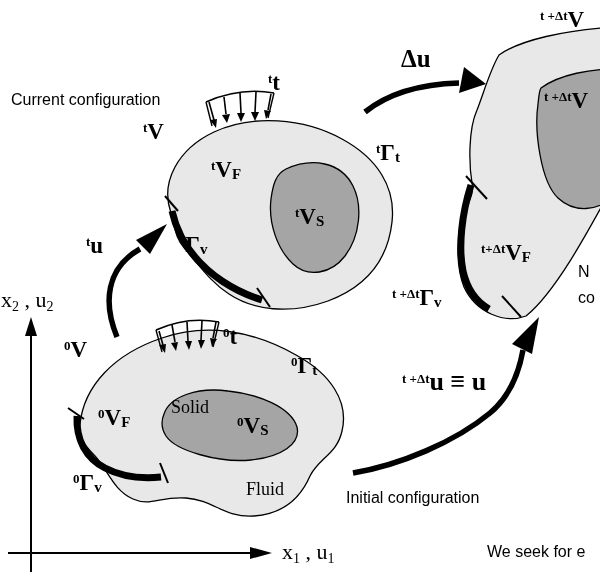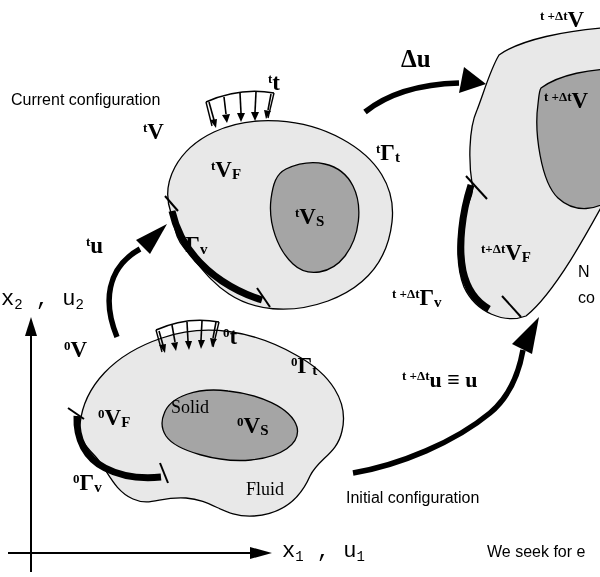--- a/index.html
+++ b/index.html
@@ -9,21 +9,21 @@
   .canvas{position:relative;width:600px;height:577px;background:var(--bg);overflow:hidden;}
   .canvas svg{position:absolute;left:0;top:0;}
   .lab{position:absolute;white-space:nowrap;color:var(--ink);}
   .title{font-family:"Liberation Sans",sans-serif;font-weight:bold;font-size:17px;letter-spacing:0.6px;}
   .cap{font-family:"Liberation Sans",sans-serif;font-size:16px;line-height:1.15;}
   .cap-lg{font-family:Liberation Serif, serif;font-size:18px;line-height:1.15;}
   .mlab{font-family:"Liberation Serif",serif;font-weight:bold;font-size:23px;line-height:1.15;}
   .mlab .sup{font-size:13px;vertical-align:0.55em;text-align:right;}
   .mlab .sub{font-size:15px;vertical-align:-0.12em;}
   .big{font-size:25px;text-align:center;}
-  .axlab{font-family:Liberation Mono, monospace;font-size:22px;line-height:1;}
+  .axlab{font-family:Liberation Serif, serif;font-size:22px;line-height:1;}
   .axlab .sub{font-size:14px;vertical-align:-0.25em;}
 </style>
 </head>
 <body>
 
 <div class="canvas">
 
   <svg width="600" height="577" viewBox="0 0 600 577">
 
     <path d="M 499,55 C 520,40 565,30 615,27 L 615,182 C 590,228 556,292 526,316 C 505,324 476,313 464,287 C 455,264 457,232 464,214 C 470,199 474,193 472,183 C 469,165 468,130 477,110 C 483,95 490,70 499,55 Z" fill="var(--fluid)" stroke="var(--ink)" stroke-width="1.3"></path>
@@ -141,18 +141,18 @@
   <div class="lab mlab" style="left:223px;top:324px"><span class="sup">0</span><span>t</span></div>
   <div class="lab mlab" style="left:291px;top:353px"><span class="sup">0</span><span>Γ</span><span class="sub">t</span></div>
   <div class="lab mlab" style="left:98px;top:405px"><span class="sup">0</span><span>V</span><span class="sub">F</span></div>
   <div class="lab mlab" style="left:237px;top:413px"><span class="sup">0</span><span>V</span><span class="sub">S</span></div>
   <div class="lab mlab" style="left:73px;top:470px"><span class="sup">0</span><span>Γ</span><span class="sub">v</span></div>
 
   <div class="lab mlab" style="left:540px;top:7px"><span class="sup">t +Δt</span><span>V</span></div>
   <div class="lab mlab" style="left:544px;top:88px"><span class="sup">t +Δt</span><span>V</span></div>
   <div class="lab mlab" style="left:481px;top:240px"><span class="sup">t+Δt</span><span>V</span><span class="sub">F</span></div>
   <div class="lab mlab" style="left:392px;top:285px"><span class="sup">t +Δt</span><span>Γ</span><span class="sub">v</span></div>
-  <div class="lab mlab" style="left:402px;top:367px"><span class="sup">t +Δt</span><span style="font-size:22px">u ≡ u</span></div>
+  <div class="lab mlab" style="left:402px;top:367px"><span class="sup">t +Δt</span><span style="font-size:26px">u ≡ u</span></div>
 
   <div class="lab axlab" style="left:1px;top:289px"><span>x</span><span class="sub">2</span><span> , </span><span>u</span><span class="sub">2</span></div>
   <div class="lab axlab" style="left:282px;top:541px"><span>x</span><span class="sub">1</span><span> , </span><span>u</span><span class="sub">1</span></div>
 
 </div>
 
 </body></html>

